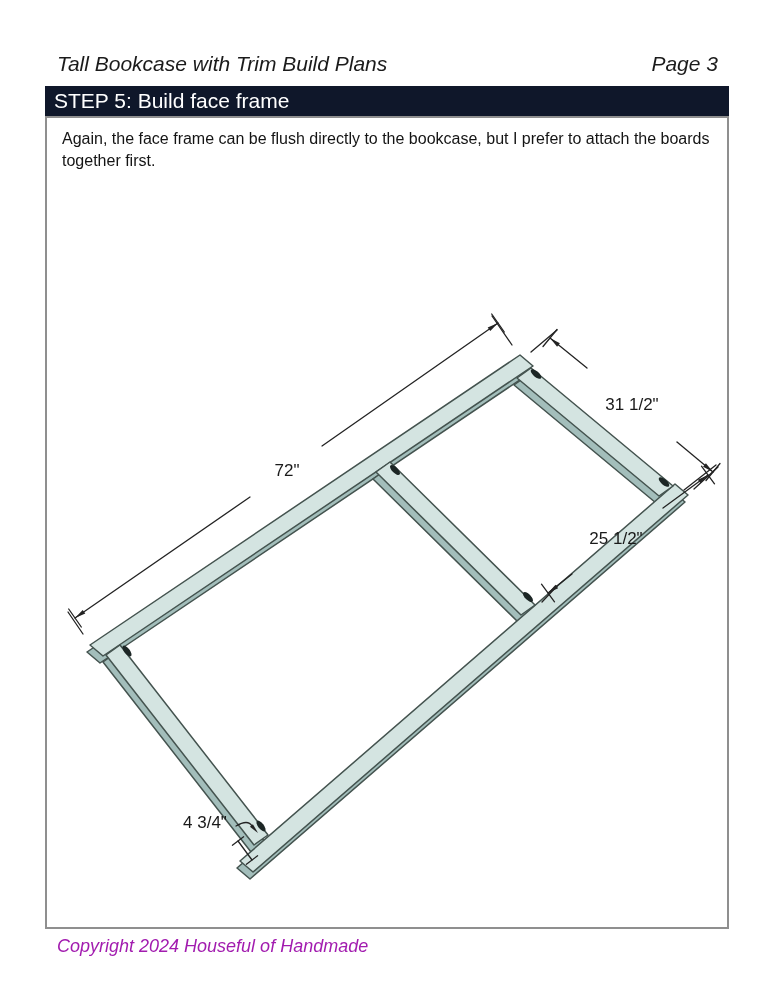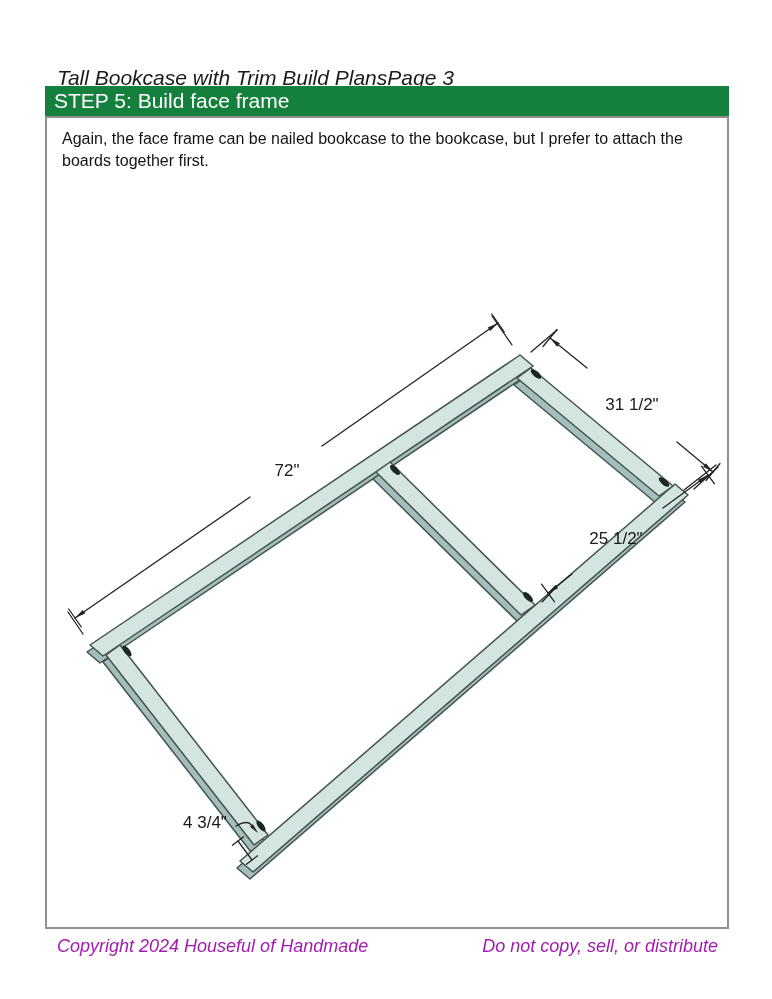--- a/index.html
+++ b/index.html
@@ -2,26 +2,26 @@
 <html><head>
 <meta charset="utf-8">
 <style>
   html,body{margin:0;padding:0;}
   body{
     width:772px;height:999px;position:relative;background:#ffffff;
     font-family:"Liberation Sans",sans-serif;overflow:hidden;
   }
   .header{
     position:absolute;top:52px;left:57px;width:661px;
-    display:flex;align-items:baseline;
-    font-style:italic;font-size:21px;color:#1b1b1b;margin-top:14px;
+    display:flex;justify-content:space-between;align-items:baseline;
+    font-style:italic;font-size:21px;color:#1b1b1b;
   }
   .banner{
     position:absolute;top:86px;left:45px;width:684px;height:30px;
-    background:#15803d;color:#ffffff;font-size:21px;line-height:30px;
+    background:#0f172a;color:#ffffff;font-size:21px;line-height:30px;
     padding-left:9px;box-sizing:border-box;white-space:nowrap;
   }
   .content-box{
     position:absolute;top:116px;left:45px;width:684px;height:813px;
     border:2px solid #8f8f8f;box-sizing:border-box;background:#ffffff;
   }
   .content-box p{
     margin:0 0 21px 0;padding:0 14px 0 15px;
     font-size:16px;line-height:21.5px;color:#141414;
   }
@@ -40,21 +40,21 @@
 <body>
 
 <div class="header">
   <span>Tall Bookcase with Trim Build Plans</span>
   <span>Page 3</span>
 </div>
 
 <div class="banner">STEP 5: Build face frame</div>
 
 <div class="content-box">
-  <p>Again, the face frame can be nailed bookcase to the bookcase, but I prefer to attach the boards together first.</p>
+  <p>Again, the face frame can be flush directly to the bookcase, but I prefer to attach the boards together first.</p>
 </div>
 
 <svg class="diagram" viewBox="0 0 772 999" aria-hidden="true">
 
   <g stroke-width="1.5" stroke-linejoin="round" stroke="#44534f">
 
     <g transform="translate(-3,7)" fill="#a3bebb">
       <path d="M520 355 L533 366 L103 656 L90 645 Z"></path>
       <path d="M688 495 L675 484 L240 861 L253 872 Z"></path>
       <path d="M531 368 L673 486 L659 496 L517 378 Z"></path>
@@ -122,14 +122,13 @@
   <g font-size="17" fill="#1a1a1a" text-anchor="middle">
     <text x="287" y="476">72"</text>
     <text x="632" y="410">31 1/2"</text>
     <text x="616" y="544">25 1/2"</text>
     <text x="205" y="828">4 3/4"</text>
   </g>
 </svg>
 
 <div class="footer">
   <span>Copyright 2024 Houseful of Handmade</span>
-  <span>Do not copy, sell, or distribute</span>
 </div>
 
 </body></html>

